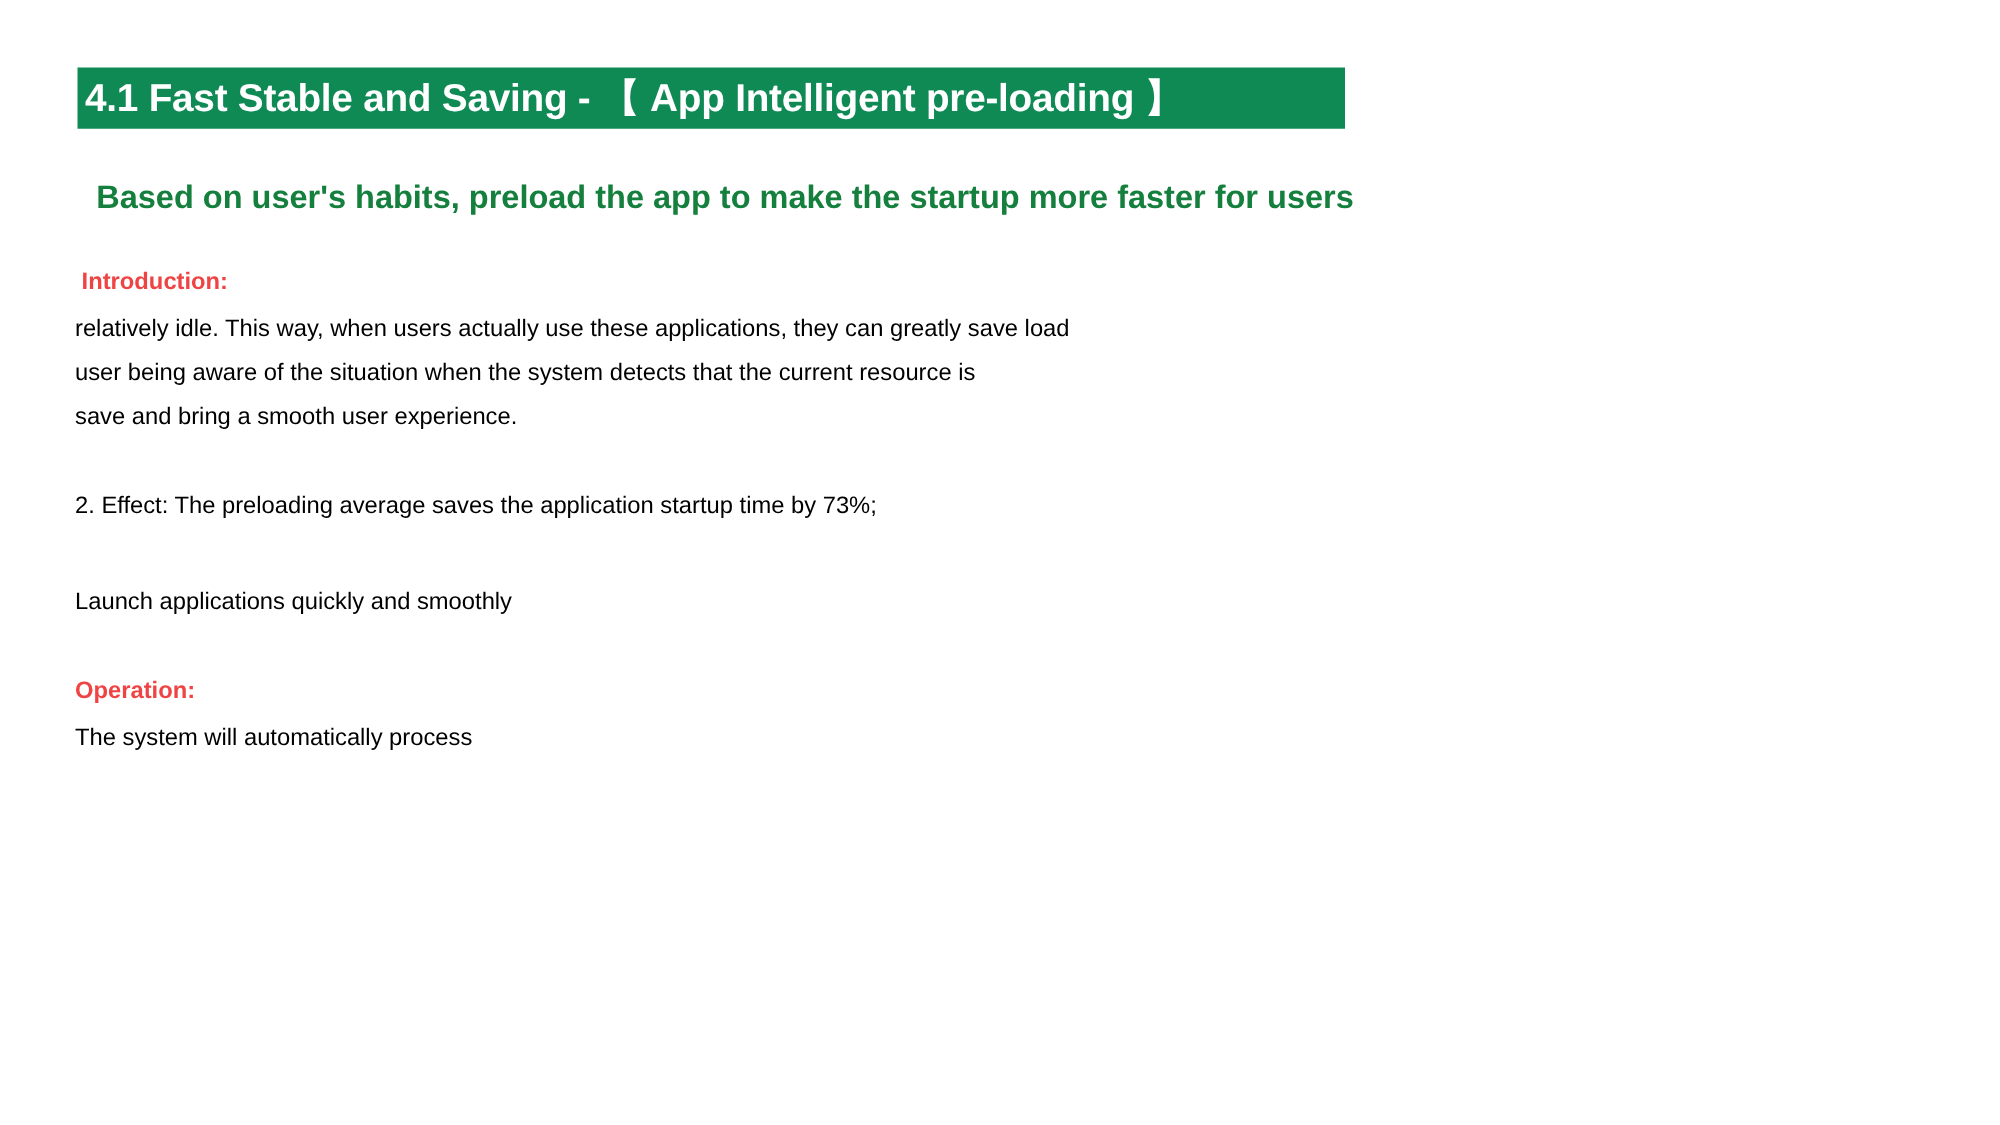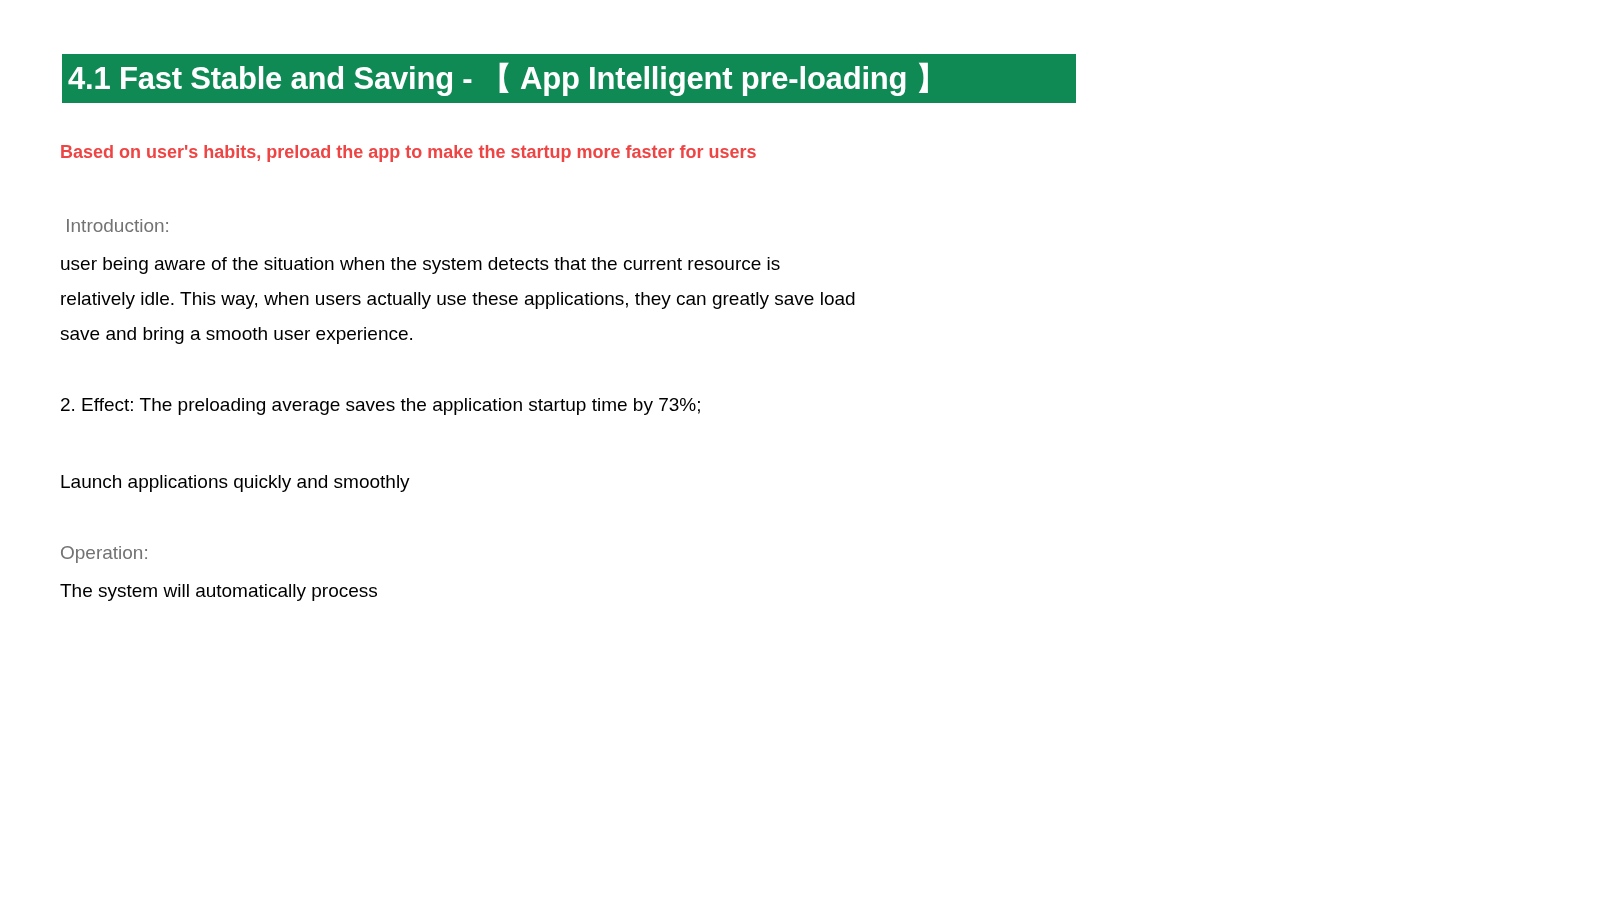--- a/index.html
+++ b/index.html
@@ -41,41 +41,41 @@
     font-size: 31px;
     font-weight: bold;
     line-height: 1;
     letter-spacing: -0.2px;
     white-space: nowrap;
   }
 
   
   .subtitle {
     position: absolute;
-    left: 60px;
+    left: 77px;
     top: 141px;
-    color: #ef4444;
-    font-size: 18px;
+    color: #15803d;
+    font-size: 26px;
     font-weight: bold;
     line-height: 1.25;
     white-space: nowrap;
   }
 
   
   .body-block {
     position: absolute;
     left: 60px;
     top: 210px;
     width: 940px;
   }
 
   .section-heading {
     font-size: 19px;
-    font-weight: normal;
-    color: #737373;
+    font-weight: bold;
+    color: #ef4444;
     line-height: 32px;
     margin: 0;
     white-space: pre;
   }
 
   .body-line {
     font-size: 19px;
     font-weight: normal;
     color: #000000;
     line-height: 35px;
@@ -97,22 +97,22 @@
   </div>
 
   <div class="subtitle">Based on user's habits, preload the app to make the startup more faster for users</div>
 
   <div class="body-block">
 
     <p class="section-heading"> Introduction:</p>
 
     <div class="spacer-sm"></div>
 
+    <p class="body-line">relatively idle. This way, when users actually use these applications, they can greatly save load</p>
     <p class="body-line">user being aware of the situation when the system detects that the current resource is</p>
-    <p class="body-line">relatively idle. This way, when users actually use these applications, they can greatly save load</p>
     <p class="body-line">save and bring a smooth user experience.</p>
 
     <div class="spacer-md"></div>
 
     <p class="body-line">2. Effect: The preloading average saves the application startup time by 73%;</p>
 
     <div class="spacer-lg"></div>
 
 
     <div class="spacer-sm"></div>

